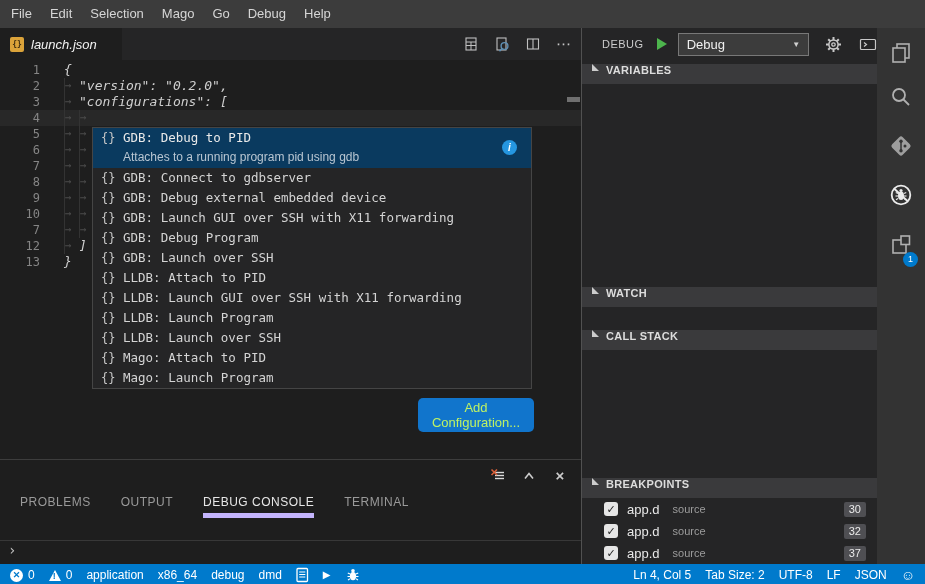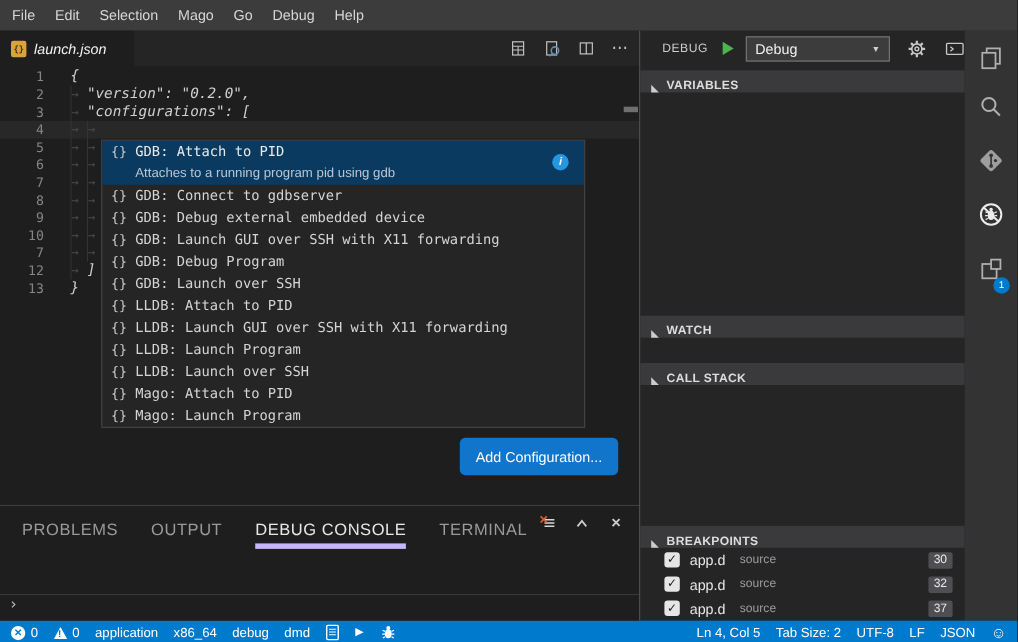--- a/index.html
+++ b/index.html
@@ -45,28 +45,28 @@
   .sel-row1, .suggest-item { display:flex; height:20px; line-height:20px; }
   .snippet-icon { flex:0 0 30px; padding-left:8px; color:#c8c8c8;
     font-family:"DejaVu Sans Mono",monospace; font-size:12px; }
   .suggest-label { color:#d4d4d4; font-family:"DejaVu Sans Mono",monospace; font-size:12.5px; white-space:pre; }
   .suggest-selected .suggest-label { color:#eaeaea; }
   .sel-row2 { height:20px; line-height:19px; padding-left:30px; color:#b9c6d2; font-size:12px; }
   .info-icon { position:absolute; right:14px; top:12px; width:15px; height:15px; border-radius:50%;
     background:#2596e0; color:#fff; font-size:10px; font-weight:bold; font-style:italic;
     text-align:center; line-height:15px; }
 
-  .add-config-btn { position:absolute; left:418px; top:338px; width:144px; height:34px;
-    background:#1175cc; color:#ffffff; font-size:13px; border:none; border-radius:5px; z-index:4;
+  .add-config-btn { position:absolute; left:418px; top:338px; width:116px; height:34px;
+    background:#1175cc; color:#bef264; font-size:13px; border:none; border-radius:5px; z-index:4;
     display:flex; align-items:center; justify-content:center; font-family:"Liberation Sans",sans-serif; cursor:pointer; }
 
   
   .panel { height:105px; flex:0 0 105px; border-top:1px solid #3d3d3d; position:relative; background:#1e1e1e; }
   .panel-tabs { display:flex; gap:30px; padding:13px 0 0 20px; }
-  .panel-tab { font-size:15px; letter-spacing:0.5px; color:#9a9a9a; padding-bottom:4px; cursor:default; }
+  .panel-tab { font-size:12px; letter-spacing:0.5px; color:#9a9a9a; padding-bottom:4px; cursor:default;margin-top:22px; }
   .panel-tab.active { color:#e7e7e7; border-bottom:5px solid #c4b5fd; }
   .panel-actions { position:absolute; top:7px; right:12px; display:flex; gap:13px; align-items:center; }
   .pa-icon { width:18px; height:18px; display:flex; align-items:center; justify-content:center; }
   .close-x { color:#cccccc; font-size:15px; font-weight:bold; line-height:16px; }
   .console-sep { position:absolute; left:0; right:0; top:80px; border-top:1px solid #383838; }
   .console-prompt { position:absolute; left:8px; top:82px; color:#c0c0c0; font-size:14px;
     font-family:"DejaVu Sans Mono",monospace; }
 
   
   .sidebar { width:296px; border-left:1px solid #515151; background:#252526; position:relative; }
@@ -74,21 +74,21 @@
   .debug-label { font-size:11px; color:#cccccc; letter-spacing:0.5px; margin-right:13px; }
   .play-tri { width:0; height:0; border-left:10px solid #4db54d; border-top:6px solid transparent;
     border-bottom:6px solid transparent; margin-right:11px; }
   .config-select { width:138px; height:23px; background:#3c3c3c; border:1px solid #787878;
     display:flex; align-items:center; justify-content:space-between; padding:0 8px;
     color:#f0f0f0; font-size:13px; cursor:default; }
   .select-arrow { font-size:8px; color:#d0d0d0; }
   .tb-icon { margin-left:15px; width:20px; height:20px; display:flex; align-items:center; justify-content:center; }
 
   .section-header { position:absolute; left:0; right:0; height:20px; background:#3a3a3c;
-    display:flex; align-items:flex-end; padding-left:10px; gap:7px;
+    display:flex; align-items:flex-start; padding-left:10px; gap:7px;
     color:#dddddd; font-size:11px; font-weight:bold; letter-spacing:0.3px; cursor:default; }
   .twistie { width:0; height:0; border-bottom:7px solid #cccccc; border-right:7px solid transparent; }
   .hdr-variables { top:36px; } .hdr-watch { top:259px; } .hdr-callstack { top:302px; } .hdr-breakpoints { top:450px; }
 
   .bp-list { position:absolute; top:470px; left:0; right:0; }
   .bp-row { height:22px; display:flex; align-items:center; padding-left:22px; }
   .bp-check { width:14px; height:14px; background:#e6e6e6; border-radius:3px; color:#1e1e1e;
     font-size:11px; line-height:14px; text-align:center; margin-right:9px; flex:0 0 14px; }
   .bp-file { color:#e8e8e8; font-size:13px; margin-right:13px; }
   .bp-detail { color:#9c9c9c; font-size:11px; flex:1; }
@@ -258,21 +258,21 @@
               <span class="code-text">}</span>
             </div>
           </div>
         </div>
       <div class="scroll-mark"></div>
 
       <div class="suggest">
         <div class="suggest-selected">
           <div class="sel-row1">
             <span class="snippet-icon">{}</span>
-            <span class="suggest-label">GDB: Attach to PID</span>
+            <span class="suggest-label">GDB: Debug to PID</span>
           </div>
           <div class="sel-row2">Attaches to a running program pid using gdb</div>
           <span class="info-icon">i</span>
         </div>
         <div>
             <div class="suggest-item">
               <span class="snippet-icon">{}</span>
               <span class="suggest-label">GDB: Connect to gdbserver</span>
             </div>
             <div class="suggest-item">

